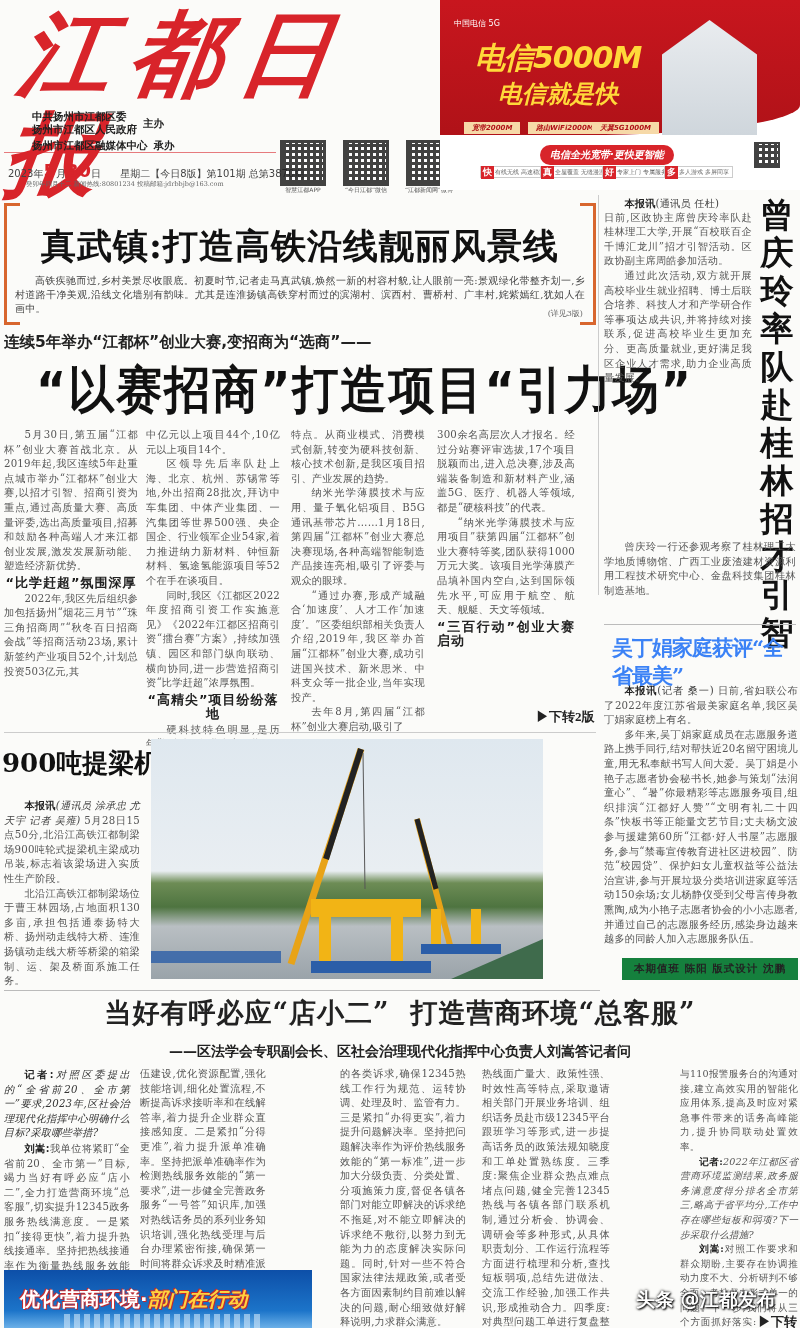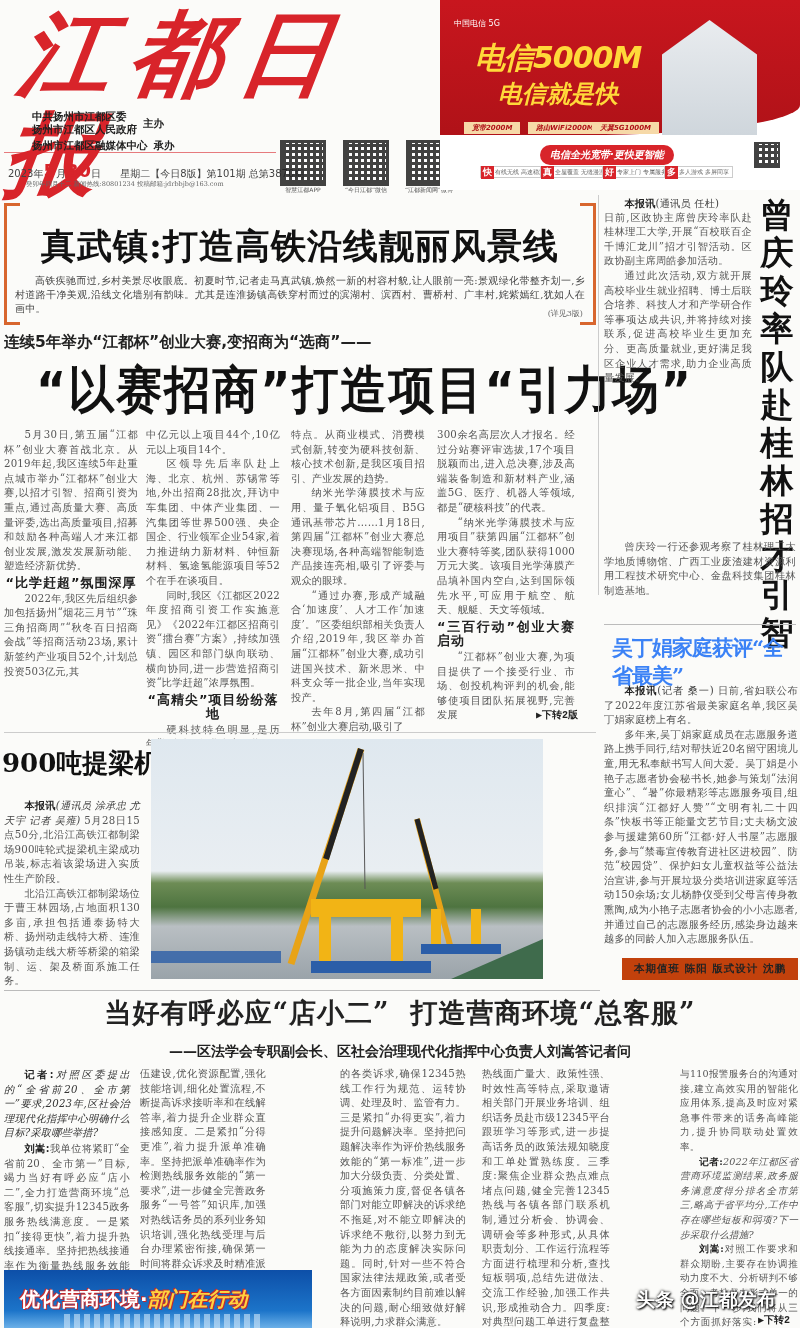--- a/index.html
+++ b/index.html
@@ -28,30 +28,30 @@
 .ad-slogan{position:absolute;left:100px;top:145px;background:#d8242a;color:#fff;font-size:10px;font-weight:bold;font-family:"DejaVu Sans",sans-serif;padding:3px 10px;border-radius:10px;font-style:italic}
 .ad-feat{position:absolute;top:166px;font-size:6px;font-family:"DejaVu Sans",sans-serif;color:#666;border:1px solid #ccc;padding:1px 3px 1px 14px;height:12px}
 .ad-feat b{position:absolute;left:0;top:-1px;background:#d8242a;color:#fff;font-size:9px;padding:0 2px}
 
 .bracket{border:3px solid #d8662e;border-top:none;border-bottom:none}
 .h-zhen{font-family:"DejaVu Serif",serif;font-weight:bold;font-size:35px;color:#111;letter-spacing:1px;text-align:center}
 .lead-kicker{font-family:"DejaVu Sans",sans-serif;font-size:15.5px;font-weight:bold;color:#222}
 .lead-head{font-family:"DejaVu Sans",sans-serif;font-weight:bold;font-size:46px;color:#111;letter-spacing:2px;transform:scaleY(1.1)}
 .vert{font-family:"DejaVu Serif",serif;font-weight:bold;font-size:33px;line-height:38px;color:#111;width:40px;text-align:center}
 .h-wu{font-family:"DejaVu Serif",serif;font-weight:bold;font-size:21px;color:#3b82f6;letter-spacing:-1px}
-.duty{background:#c2410c;color:#222;font-family:"DejaVu Sans",sans-serif;font-weight:bold;font-size:10.5px;padding:4px 12px;letter-spacing:1px}
+.duty{background:#15803d;color:#222;font-family:"DejaVu Sans",sans-serif;font-weight:bold;font-size:10.5px;padding:4px 12px;letter-spacing:1px}
 .photo{background:linear-gradient(180deg,#dfe8ef 0%,#e9eef2 55%,#6d8c55 60%,#4e7440 70%,#b9bfc3 78%,#9aa3a9 100%);overflow:hidden}
 .h-ti{font-family:"DejaVu Serif",serif;font-weight:bold;font-size:26px;color:#111}
 .h-bottom{font-family:"DejaVu Serif",serif;font-weight:bold;font-size:27px;color:#222;letter-spacing:1px}
 .h-bottom-sub{font-family:"DejaVu Sans",sans-serif;font-size:14px;color:#222;font-weight:bold}
 .banner{background:linear-gradient(180deg,#0d4fa8,#1c74c9 70%,#6bb0e8);overflow:hidden}
 .banner-t{font-family:"DejaVu Sans",sans-serif;font-weight:bold;font-size:20px;color:#fff;text-shadow:1px 1px 0 #c2292e,-1px -1px 0 #c2292e}
 .banner-t span{color:#ffd23f;font-style:italic}
 .watermark{font-family:"DejaVu Sans",sans-serif;font-size:19px;color:#fff;text-shadow:0 0 3px #000,1px 1px 2px #000;font-weight:bold}
-.turn{font-family:Liberation Mono, monospace;font-weight:bold;font-size:10px;color:#222}
+.turn{font-family:Liberation Serif, serif;font-weight:bold;font-size:13px;color:#222}
 .rule{background:#c9897d;height:1px}
 </style>
 </head>
 <body>
 
 <div class="abs logo">江都日报</div>
 
 <div class="abs" style="left:32px;top:110px;">
   <div style="display:flex;align-items:center;gap:6px">
     <div>
@@ -136,21 +136,20 @@
 <div class="abs txt" style="left:291px;top:428px;width:134px">
   <p style="text-indent:0">特点。从商业模式、消费模式创新,转变为硬科技创新、核心技术创新,是我区项目招引、产业发展的趋势。</p>
   <p>纳米光学薄膜技术与应用、量子氧化铝项目、B5G通讯基带芯片……1月18日,第四届“江都杯”创业大赛总决赛现场,各种高端智能制造产品接连亮相,吸引了评委与观众的眼球。</p>
   <p>“通过办赛,形成产城融合‘加速度’、人才工作‘加速度’。”区委组织部相关负责人介绍,2019年,我区举办首届“江都杯”创业大赛,成功引进国兴技术、新米思米、中科支众等一批企业,当年实现投产。</p>
   <p>去年8月,第四届“江都杯”创业大赛启动,吸引了</p>
 </div>
 <div class="abs txt" style="left:437px;top:428px;width:138px">
   <p style="text-indent:0">300余名高层次人才报名。经过分站赛评审选拔,17个项目脱颖而出,进入总决赛,涉及高端装备制造和新材料产业,涵盖5G、医疗、机器人等领域,都是“硬核科技”的代表。</p>
   <p>“纳米光学薄膜技术与应用项目”获第四届“江都杯”创业大赛特等奖,团队获得1000万元大奖。该项目光学薄膜产品填补国内空白,达到国际领先水平,可应用于航空、航天、舰艇、天文等领域。</p>
   <div class="sub">“三百行动”创业大赛启动</div>
-  <p>“江都杯”创业大赛,为项目提供了一个接受行业、市场、创投机构评判的机会,能够使项目团队拓展视野,完善发展</p>
 </div>
 <div class="abs turn" style="left:536px;top:708px">▶下转2版</div>
 
 <div class="abs" style="left:598px;top:195px;width:1px;height:400px;background:#ccc"></div>
 <div class="abs txt" style="left:604px;top:196px;width:148px">
   <p><b>本报讯</b><span style="color:#444">(通讯员 任杜)</span></p>
   <p style="text-indent:0;margin-top:-1px">日前,区政协主席曾庆玲率队赴桂林理工大学,开展“百校联百企 千博汇龙川”招才引智活动。区政协副主席周皓参加活动。</p>
   <p>通过此次活动,双方就开展高校毕业生就业招聘、博士后联合培养、科技人才和产学研合作等事项达成共识,并将持续对接联系,促进高校毕业生更加充分、更高质量就业,更好满足我区企业人才需求,助力企业高质量发展。</p>
 </div>
 <div class="abs vert" style="left:757px;top:196px;word-break:break-all">曾庆玲率队赴桂林招才引智</div>

